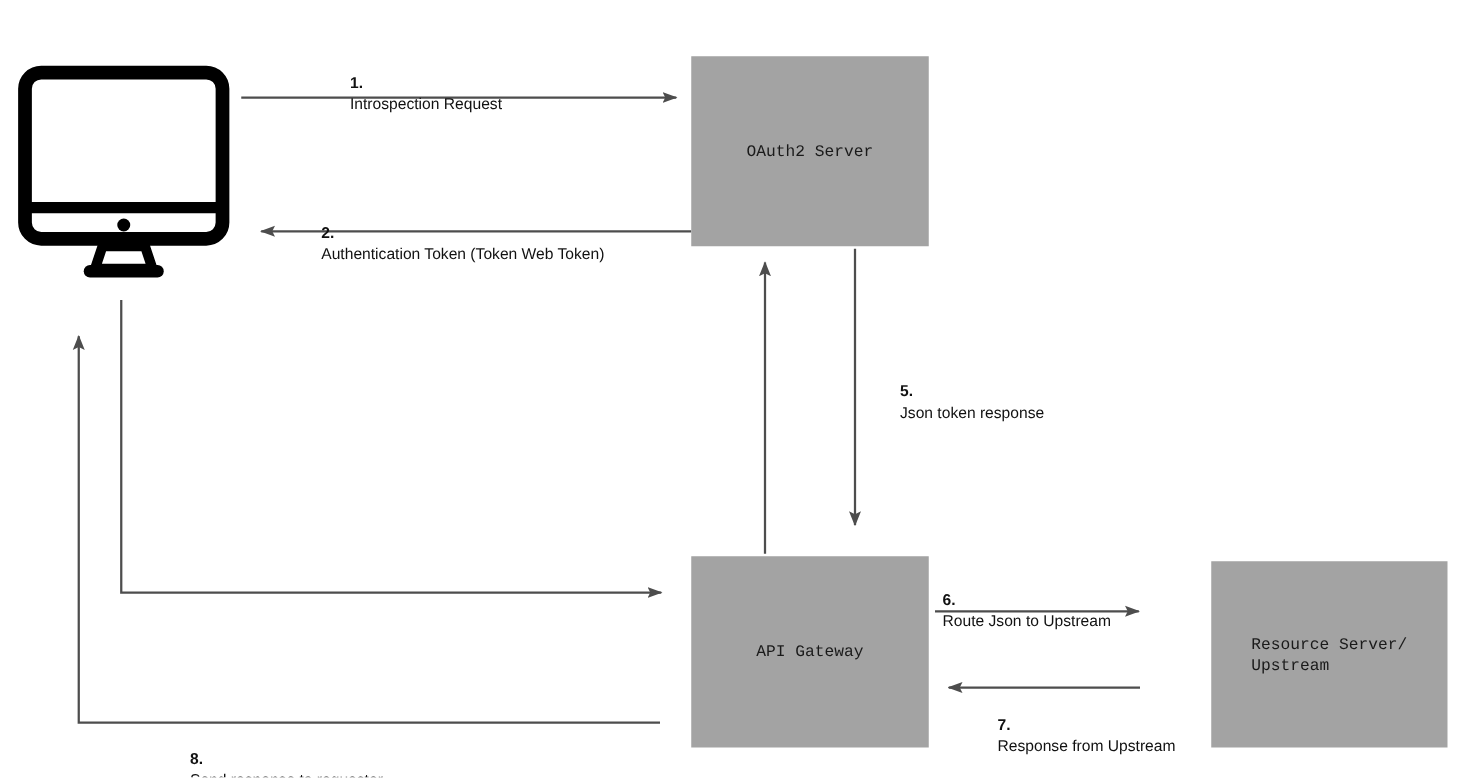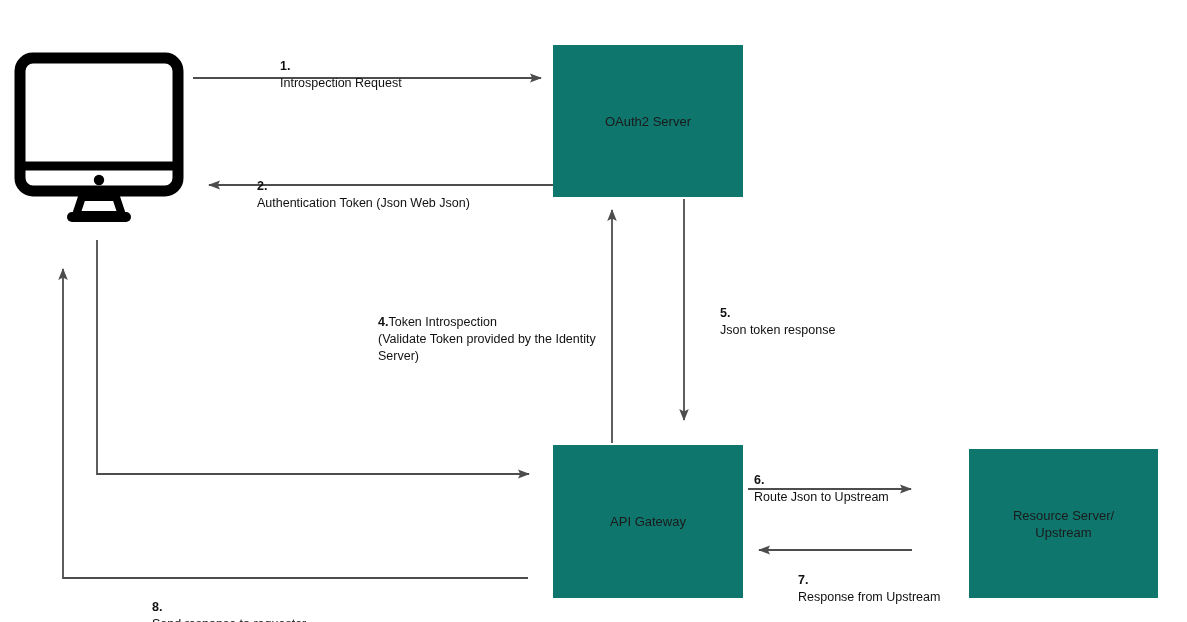--- a/index.html
+++ b/index.html
@@ -21,29 +21,29 @@
   }
   #diagram-svg {
     position: absolute;
     left: 0;
     top: 0;
     width: 1187px;
     height: 622px;
   }
   .node-box {
     position: absolute;
-    background: #0f766e;
+    background: #a3a3a3;
     display: flex;
     align-items: center;
     justify-content: center;
-    text-align: center;
+    text-align: left;
     font-size: 13px;
     line-height: 17px;
     color: #1a1a1a;
-    font-family: Liberation Sans, sans-serif;
+    font-family: Liberation Mono, monospace;
   }
   .node-label {
     white-space: pre-line;
   }
   .edge-label {
     position: absolute;
     font-size: 12.5px;
     line-height: 17px;
     color: #111111;
     font-family: "Liberation Sans", sans-serif;
@@ -117,29 +117,24 @@
     <span class="node-label">API Gateway</span>
   </div>
 
   <div class="edge-label" style="left:280px; top:41px;">
     <span class="step-num">1.</span>
     <span>Introspection Request</span>
   </div>
 
   <div class="edge-label" style="left:257px; top:161px;">
     <span class="step-num">2.</span>
-    <span>Authentication Token (Json Web Json)</span>
+    <span>Authentication Token (Token Web Token)</span>
   </div>
 
 
-  <div class="edge-label" style="left:378px; top:297px; width:240px;">
-    <span class="step-num">4.</span><span>Token Introspection
-(Validate Token provided by the Identity
-Server)</span>
-  </div>
 
   <div class="edge-label" style="left:720px; top:288px;">
     <span class="step-num">5.</span>
     <span>Json token response</span>
   </div>
 
   <div class="edge-label" style="left:754px; top:455px;">
     <span class="step-num">6.</span>
     <span>Route Json to Upstream</span>
   </div>

